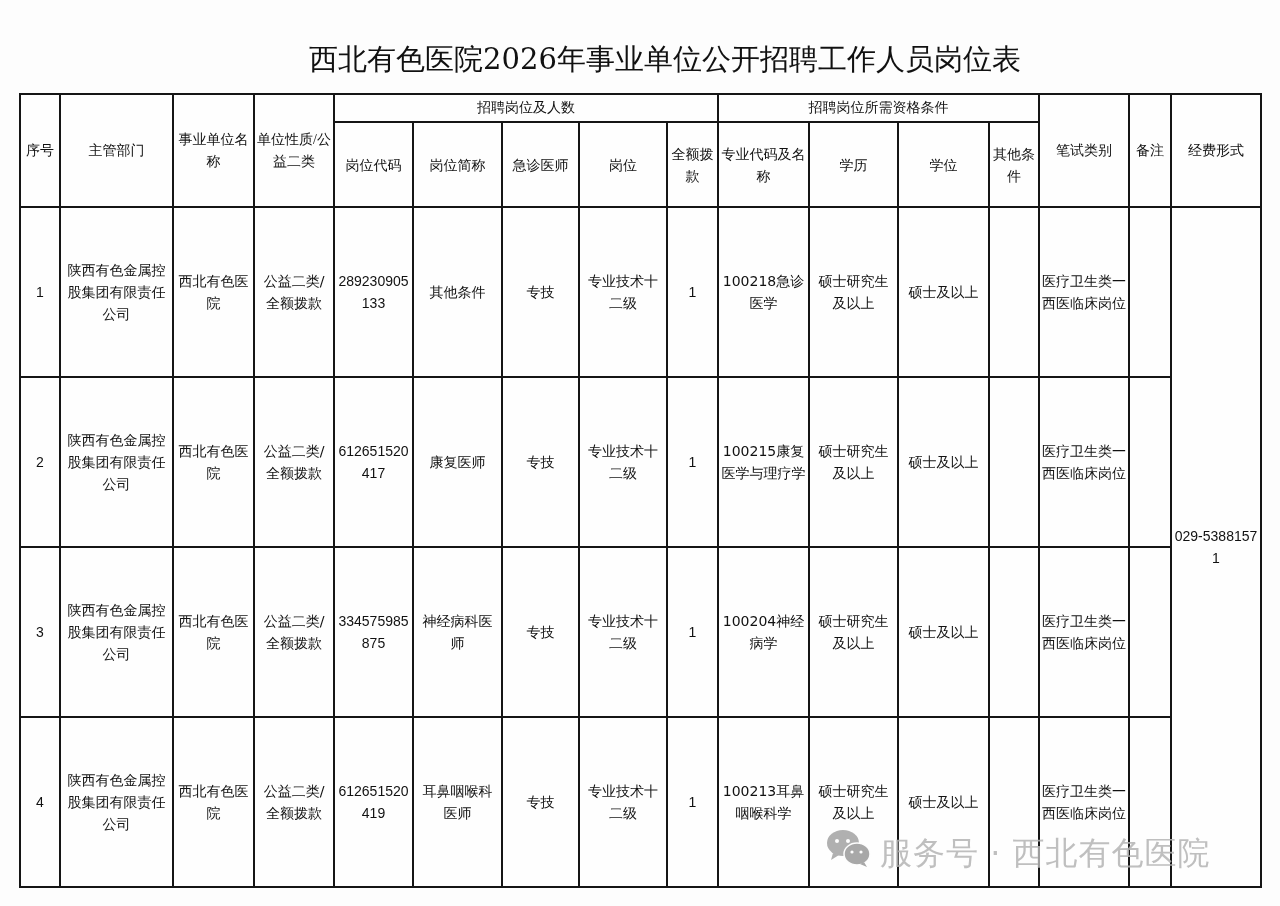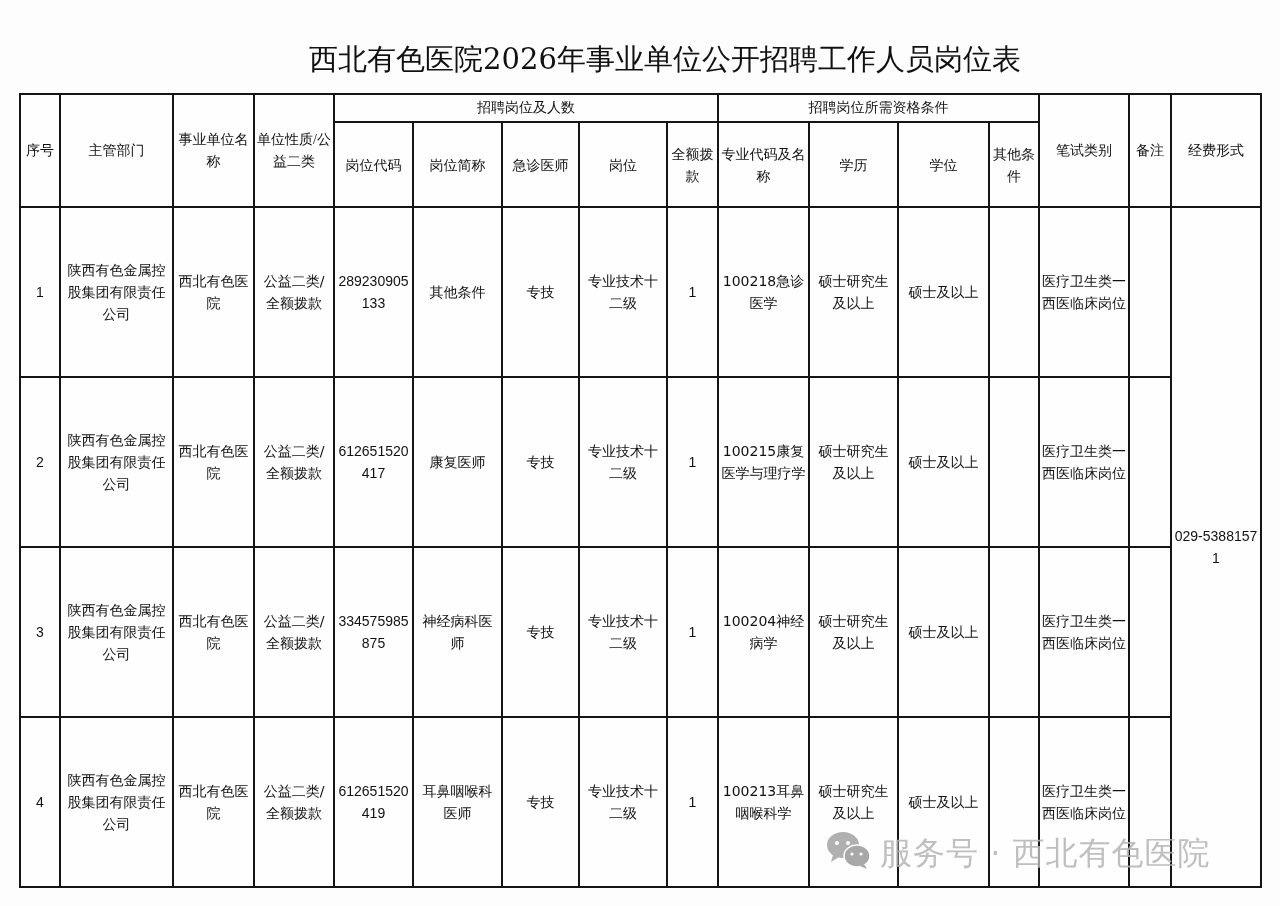--- a/index.html
+++ b/index.html
@@ -21,21 +21,21 @@
     border: 2px solid #151515; text-align: center; vertical-align: middle;
     font-size: 14px; line-height: 22px; padding: 0 2px; word-break: break-all;
     background: #fefefe;
   }
   table.grid tr.h1 td { height: 26px; font-family: Liberation Serif, serif; }
   table.grid tr.h2 td { height: 83px; }
   table.grid tr.r td { height: 168px; }
   .num { font-family: "Liberation Sans", sans-serif; font-size: 14px; }
   .watermark {
     position: absolute; left: 826px; top: 832px; height: 44px;
-    display: flex; align-items: center; gap: 8px; color: #b5b5b5;
+    display: flex; align-items: flex-end; gap: 8px; color: #b5b5b5;
     font-size: 32px; letter-spacing: 1px; pointer-events: none;
   }
   .watermark .txt { opacity: 0.85; }
 </style>
 </head>
 <body>
 
 <div class="title">西北有色医院2026年事业单位公开招聘工作人员岗位表</div>
 
 <table class="grid">

